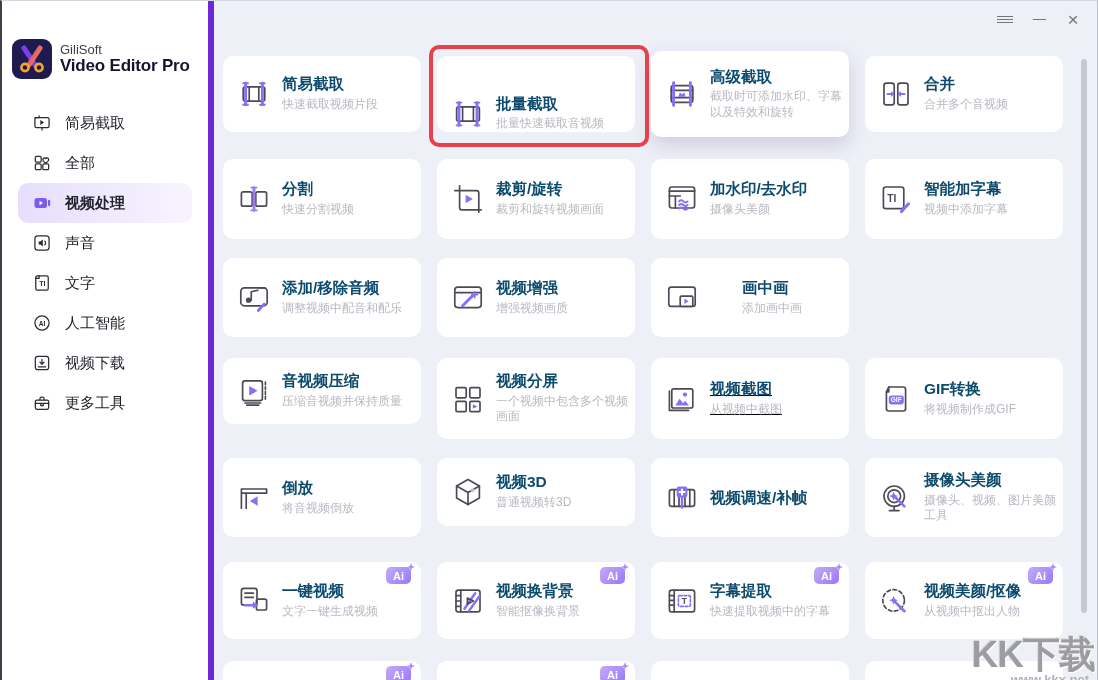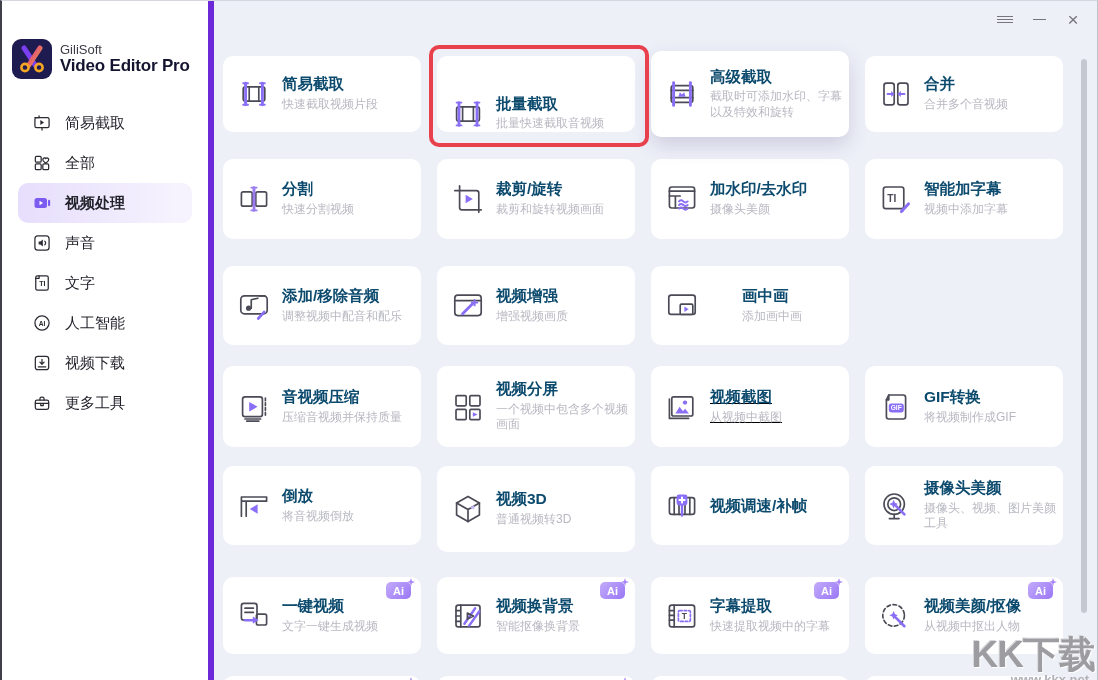--- a/index.html
+++ b/index.html
@@ -237,21 +237,21 @@
               <polygon points="11,12.6 13.8,15 11,17.4" fill="#8a6ef6" stroke="none"></polygon>
               <polygon points="19,12.6 16.2,15 19,17.4" fill="#8a6ef6" stroke="none"></polygon>
             </svg>
           </span>
           <span class="c-tx">
             <div class="c-title">合并</div>
             <div class="c-desc">合并多个音视频</div>
           </span>
         </div>
       </div>
-      <div class="crow" style="margin-bottom: 27px;">
+      <div class="crow" style="margin-bottom: 19px;">
         <div class="card" style="height: 80px;">
           <span class="c-ic">
             <svg viewBox="0 0 30 30" width="36" height="36" fill="none" stroke="#4b4b57" stroke-width="1.4" stroke-linecap="round" stroke-linejoin="round">
               <rect x="4.5" y="9" width="9" height="12" rx="1.5"></rect>
               <rect x="16.5" y="9" width="9" height="12" rx="1.5"></rect>
               <path d="M15 5.5v19" stroke="#9b7bf0" stroke-width="2.4"></path>
               <path d="M12.8 5.5h4.4M12.8 24.5h4.4" stroke="#9b7bf0" stroke-width="1.6"></path>
             </svg>
           </span>
           <span class="c-tx">
@@ -342,21 +342,21 @@
               <polygon points="17,15.4 20.5,17.7 17,20" fill="#8a6ef6" stroke="none"></polygon>
             </svg>
           </span>
           <span class="c-tx">
             <div class="c-title">画中画</div>
             <div class="c-desc">添加画中画</div>
           </span>
         </div>
       </div>
       <div class="crow" style="margin-bottom: 19px;">
-        <div class="card" style="height: 81px;">
+        <div class="card" style="height: 66px;">
           <span class="c-ic">
             <svg viewBox="0 0 30 30" width="36" height="36" fill="none" stroke="#4b4b57" stroke-width="1.4" stroke-linecap="round" stroke-linejoin="round">
               <rect x="5.5" y="6.5" width="16.5" height="16.5" rx="2"></rect>
               <path d="M24.5 7.5v15" stroke-dasharray="2.2 1.8"></path>
               <path d="M7.5 25h13M9 26.8h10"></path>
               <polygon points="11,10.8 18,14.8 11,18.8" fill="#8a6ef6" stroke="none"></polygon>
             </svg>
           </span>
           <span class="c-tx">
             <div class="c-title">音视频压缩</div>
@@ -413,21 +413,21 @@
             <svg viewBox="0 0 30 30" width="36" height="36" fill="none" stroke="#4b4b57" stroke-width="1.4" stroke-linecap="round" stroke-linejoin="round">
               <path d="M4.5 7.5h21v3.5h-21zM4.5 11v12.5M8.5 11v12.5"></path>
               <polygon points="18,13.5 11.5,17.5 18,21.5" fill="#8a6ef6" stroke="none"></polygon>
             </svg>
           </span>
           <span class="c-tx">
             <div class="c-title">倒放</div>
             <div class="c-desc">将音视频倒放</div>
           </span>
         </div>
-        <div class="card" style="height: 86px;">
+        <div class="card" style="height: 68px;">
           <span class="c-ic">
             <svg viewBox="0 0 30 30" width="36" height="36" fill="none" stroke="#4b4b57" stroke-width="1.4" stroke-linecap="round" stroke-linejoin="round">
               <polygon points="15,4.5 24.5,10 24.5,20 15,25.5 5.5,20 5.5,10"></polygon>
               <path d="M5.5 10L15 15.5l9.5-5.5M15 15.5v10"></path>
               <polygon points="16.5,13.8 20.2,11.8 20.2,15.4" fill="#c7b5f9" stroke="none"></polygon>
             </svg>
           </span>
           <span class="c-tx">
             <div class="c-title">视频3D</div>
             <div class="c-desc">普通视频转3D</div>

